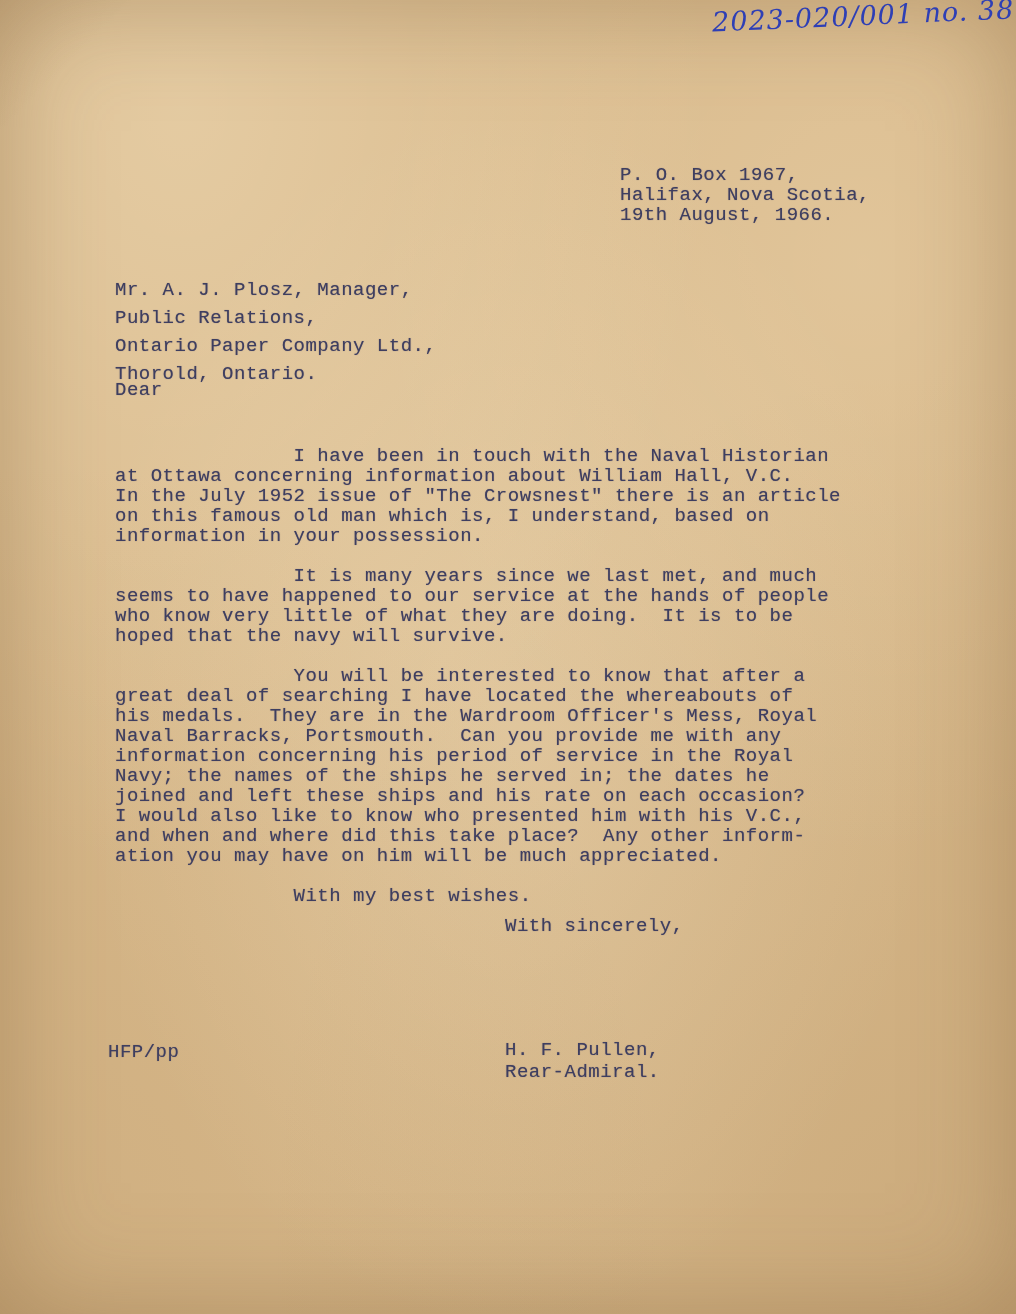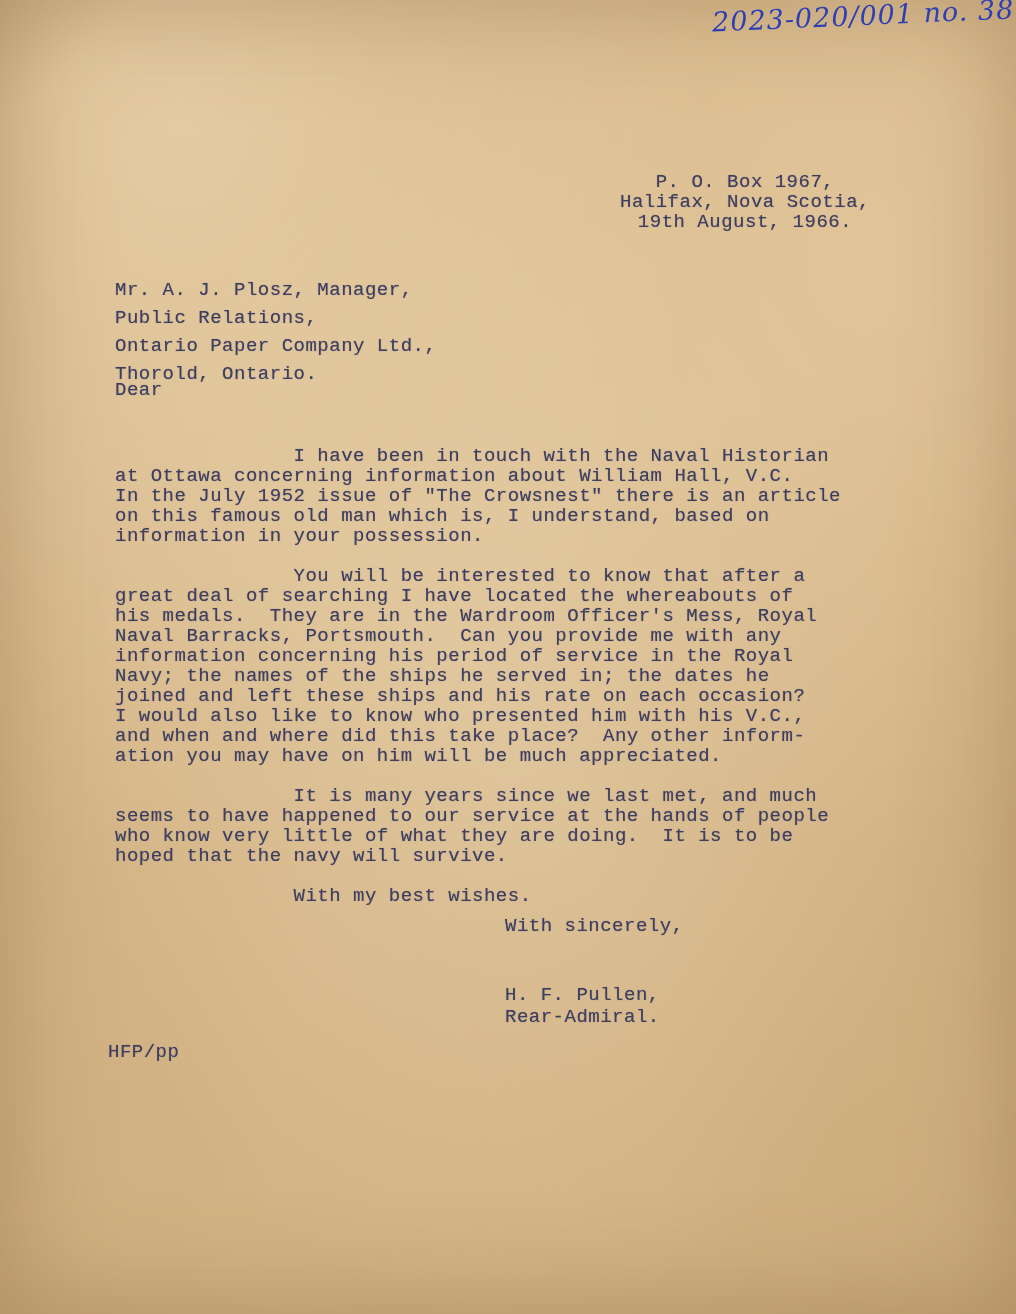--- a/index.html
+++ b/index.html
@@ -61,54 +61,54 @@
 </style>
 </head>
 <body>
 
 <div class="page">
 
   <div class="crease"></div>
 
   <div class="annotation">2023-020/001 no. 38</div>
 
-  <div class="typed" style="left:620px; top:172px;text-align:center;">P. O. Box 1967,
+  <div class="typed" style="left:620px; top:165px;">P. O. Box 1967,
 Halifax, Nova Scotia,
 19th August, 1966.</div>
 
   <div class="typed recipient-block" style="left:115px; top:276px;">Mr. A. J. Plosz, Manager,
 Public Relations,
 Ontario Paper Company Ltd.,
 Thorold, Ontario.</div>
 
   <div class="typed" style="left:115px; top:380px;text-align:right;">Dear</div>
 
   <div class="body-block">
     <div class="typed para" style="position:static;">               I have been in touch with the Naval Historian
 at Ottawa concerning information about William Hall, V.C.
 In the July 1952 issue of "The Crowsnest" there is an article
 on this famous old man which is, I understand, based on
 information in your possession.</div>
+    <div class="typed para" style="position:static;">               It is many years since we last met, and much
+seems to have happened to our service at the hands of people
+who know very little of what they are doing.  It is to be
+hoped that the navy will survive.</div>
     <div class="typed para" style="position:static;">               You will be interested to know that after a
 great deal of searching I have located the whereabouts of
 his medals.  They are in the Wardroom Officer's Mess, Royal
 Naval Barracks, Portsmouth.  Can you provide me with any
 information concerning his period of service in the Royal
 Navy; the names of the ships he served in; the dates he
 joined and left these ships and his rate on each occasion?
 I would also like to know who presented him with his V.C.,
 and when and where did this take place?  Any other inform-
 ation you may have on him will be much appreciated.</div>
-    <div class="typed para" style="position:static;">               It is many years since we last met, and much
-seems to have happened to our service at the hands of people
-who know very little of what they are doing.  It is to be
-hoped that the navy will survive.</div>
     <div class="typed para" style="position:static;margin-top:18px;">               With my best wishes.</div>
   </div>
 
   <div class="typed" style="left:505px; top:916px;">With sincerely,</div>
 
-  <div class="typed signature-block" style="left:505px; top:984px;">H. F. Pullen,
+  <div class="typed signature-block" style="left:505px; top:1039px;">H. F. Pullen,
 Rear-Admiral.</div>
 
   <div class="typed" style="left:108px; top:1042px;">HFP/pp</div>
 
 </div>
 
 </body></html>

